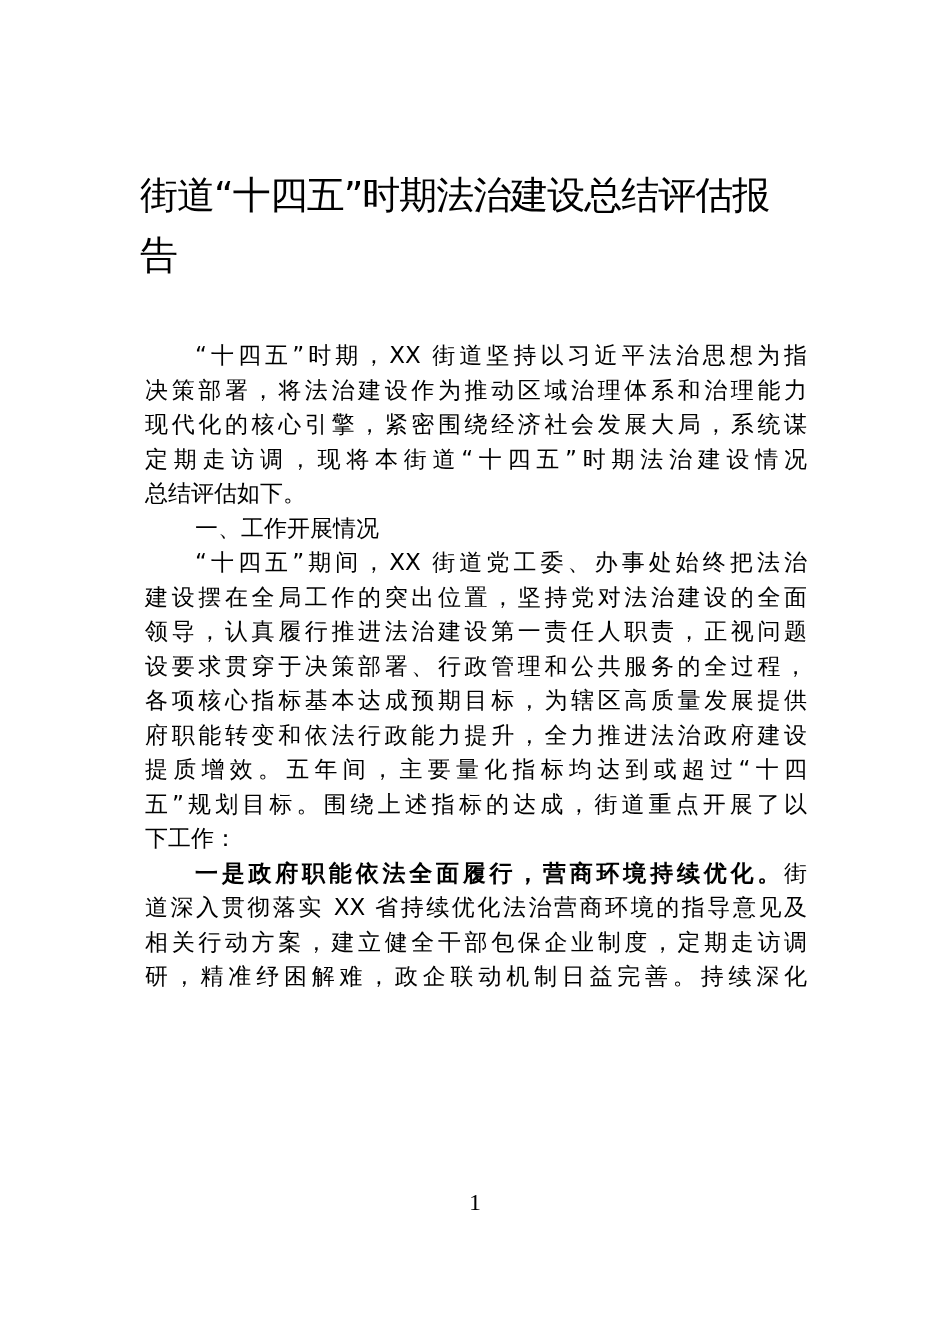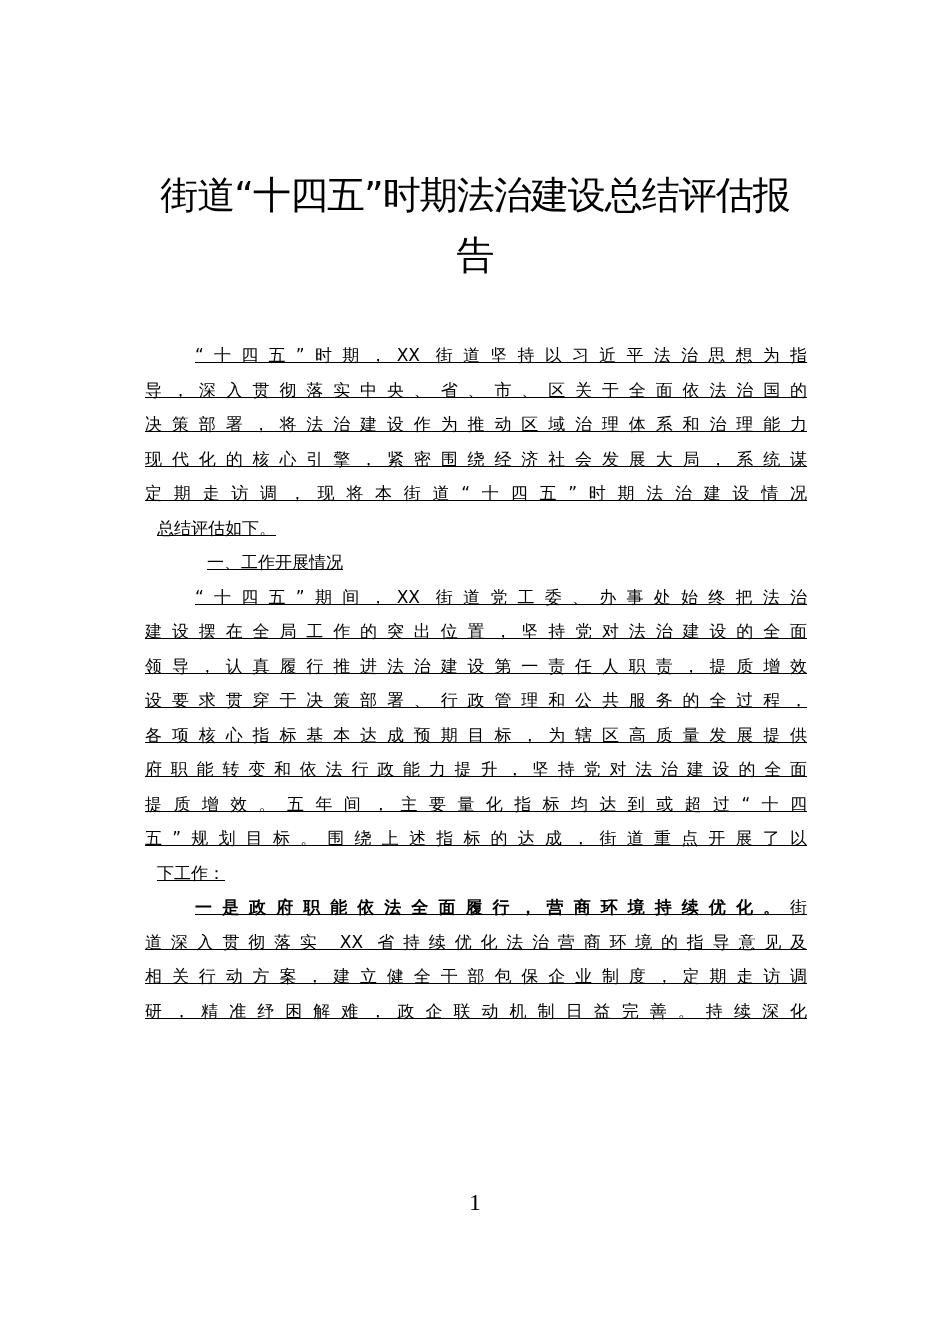--- a/index.html
+++ b/index.html
@@ -1,57 +1,56 @@
 <!DOCTYPE html>
 <html><head>
 <meta charset="utf-8">
 <style>
   html, body { margin: 0; padding: 0; background: #ffffff; }
   body { width: 950px; height: 1344px; position: relative; overflow: hidden;
          font-family: "DejaVu Sans", "Liberation Sans", sans-serif; color: #000; }
   .page { position: absolute; left: 0; top: 0; width: 950px; height: 1344px; background: #fff; }
-  .title { position: absolute; left: 140px; width: 670px; text-align: center;
+  .title { position: absolute; left: 140px; width: 670px; 
            font-size: 38px; line-height: 38px; letter-spacing: -1px; white-space: nowrap; }
   .title.l1 { top: 176px; }
   .title.l2 { top: 236px; }
   .body { position: absolute; left: 145px; width: 662px; top: 338px; }
-  .line { height: 34.5px; line-height: 34.5px; font-size: 17px; white-space: nowrap;
-          text-align: justify; text-align-last: justify; letter-spacing: 0; text-decoration: underline; }
-  .line.last { text-align-last: left; margin-left: 12px; }
+  .line { height: 34.5px; line-height: 34.5px; font-size: 23px; white-space: nowrap;
+          text-align: justify; text-align-last: justify; letter-spacing: 0; }
+  .line.last { text-align-last: left; }
   .line.indent { padding-left: 50px; }
   .bold { font-weight: bold; }
   .pagenum { position: absolute; left: 0; width: 950px; top: 1190px; text-align: center;
              font-family: "Liberation Serif", serif; font-size: 24px; line-height: 24px; }
 </style>
 </head>
 <body>
 
 <div class="page">
 
   <div class="title l1">街道“十四五”时期法治建设总结评估报</div>
   <div class="title l2">告</div>
 
   <div class="body">
 
     <div class="line indent">“十四五”时期，XX 街道坚持以习近平法治思想为指</div>
-    <div class="line">导，深入贯彻落实中央、省、市、区关于全面依法治国的</div>
     <div class="line">决策部署，将法治建设作为推动区域治理体系和治理能力</div>
     <div class="line">现代化的核心引擎，紧密围绕经济社会发展大局，系统谋</div>
     <div class="line">定期走访调，现将本街道“十四五”时期法治建设情况</div>
     <div class="line last">总结评估如下。</div>
 
     <div class="line indent last">一、工作开展情况</div>
 
     <div class="line indent">“十四五”期间，XX 街道党工委、办事处始终把法治</div>
     <div class="line">建设摆在全局工作的突出位置，坚持党对法治建设的全面</div>
-    <div class="line">领导，认真履行推进法治建设第一责任人职责，提质增效</div>
+    <div class="line">领导，认真履行推进法治建设第一责任人职责，正视问题</div>
     <div class="line">设要求贯穿于决策部署、行政管理和公共服务的全过程，</div>
     <div class="line">各项核心指标基本达成预期目标，为辖区高质量发展提供</div>
 
-    <div class="line">府职能转变和依法行政能力提升，坚持党对法治建设的全面</div>
+    <div class="line">府职能转变和依法行政能力提升，全力推进法治政府建设</div>
     <div class="line">提质增效。五年间，主要量化指标均达到或超过“十四</div>
     <div class="line">五”规划目标。围绕上述指标的达成，街道重点开展了以</div>
     <div class="line last">下工作：</div>
 
     <div class="line indent"><span class="bold">一是政府职能依法全面履行，营商环境持续优化。</span><span>街</span></div>
     <div class="line">道深入贯彻落实 XX 省持续优化法治营商环境的指导意见及</div>
     <div class="line">相关行动方案，建立健全干部包保企业制度，定期走访调</div>
     <div class="line">研，精准纾困解难，政企联动机制日益完善。持续深化</div>
   </div>
 

